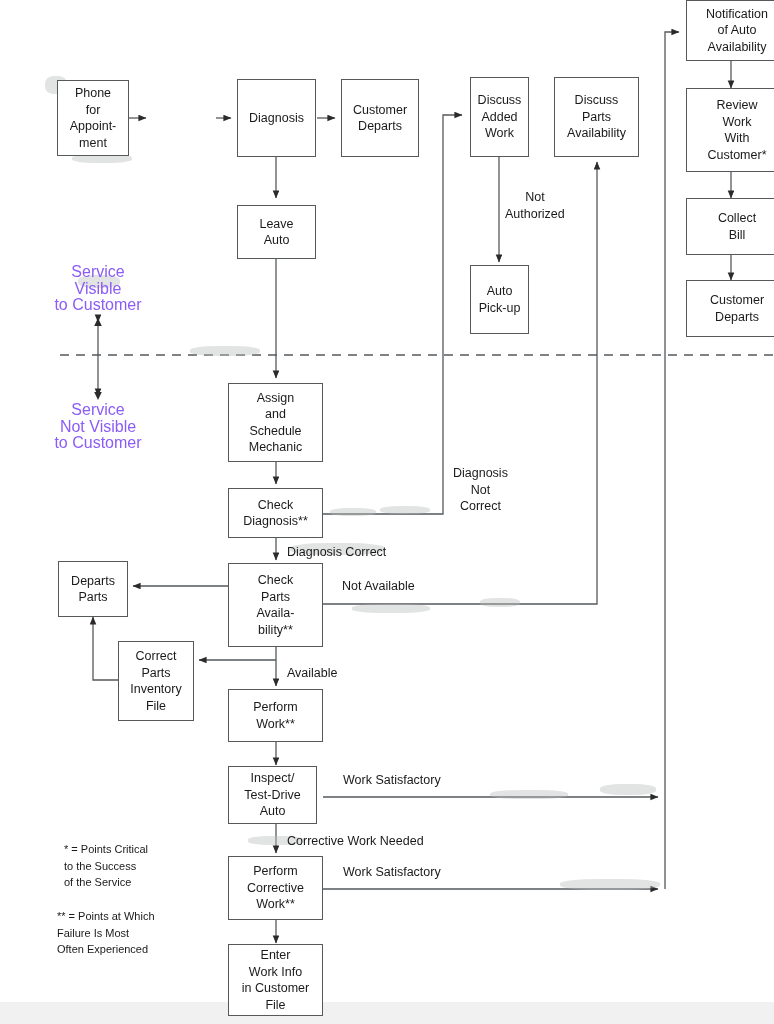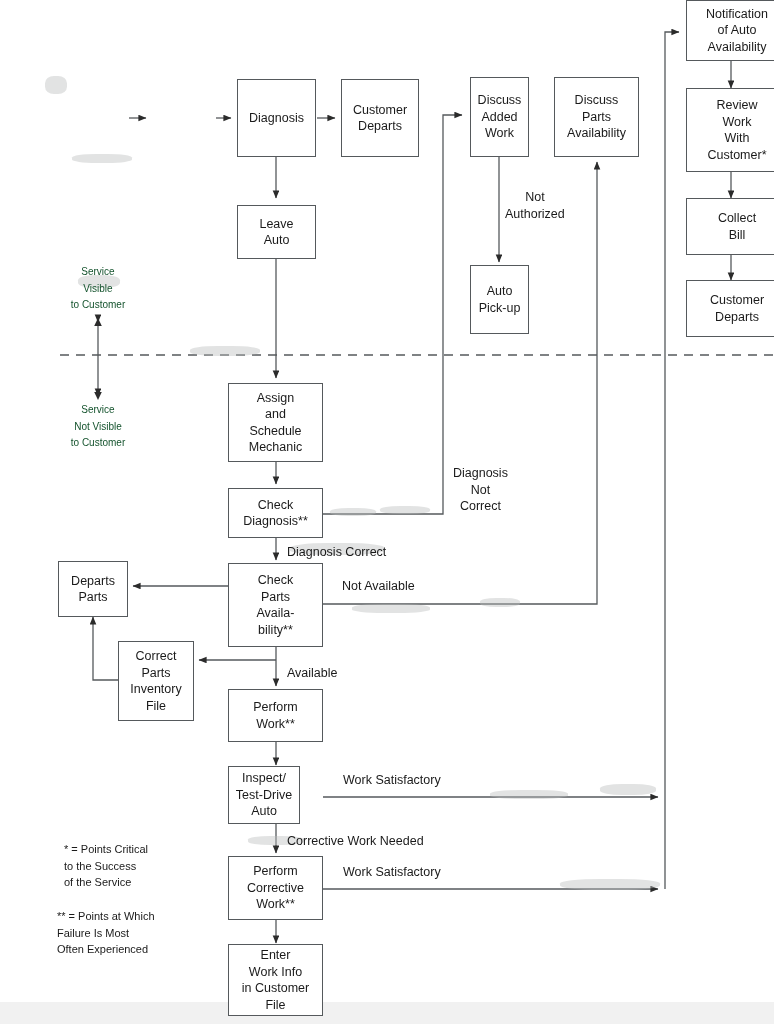--- a/index.html
+++ b/index.html
@@ -40,23 +40,23 @@
     font-size:12.5px;
     line-height:16.5px;
     color:#1a1a1a;
     white-space:pre-line;
     text-align:center;
     z-index:4;
     background:transparent;
   }
   .zone-label{
     position:absolute;
-    font-size:10px;
-    line-height:16.5px;
-    color:#14532d;
+    font-size:16px;
+    line-height:16.5px;
+    color:#8b5cf6;
     white-space:pre-line;
     text-align:center;
     z-index:4;
   }
   .legend-item{
     position:absolute;
     font-size:11px;
     line-height:16.5px;
     color:#1a1a1a;
     white-space:pre-line;
@@ -155,20 +155,24 @@
       <line x1="731" y1="255" x2="731" y2="280" marker-end="url(#ah)"></line>
 
       <line x1="60" y1="355" x2="774" y2="355" stroke-dasharray="9 7" stroke-width="1.6"></line>
 
       <line x1="98" y1="322" x2="98" y2="396" marker-start="url(#ah2)" marker-end="url(#ah)" stroke-width="1.3"></line>
       <path d="M98,318 L94.2,326 L101.8,326 z" fill="#2b2b2b" stroke="none"></path>
       <path d="M98,400 L94.2,392 L101.8,392 z" fill="#2b2b2b" stroke="none"></path>
     </g>
   </svg>
 
+  <div class="node" style="left:57px;top:80px;width:72px;height:76px;">Phone
+for
+Appoint-
+ment</div>
 
 
   <div class="node" style="left:237px;top:79px;width:79px;height:78px;">Diagnosis</div>
 
   <div class="node" style="left:341px;top:79px;width:78px;height:78px;">Customer
 Departs</div>
 
   <div class="node" style="left:470px;top:77px;width:59px;height:80px;">Discuss
 Added
 Work</div>
@@ -215,21 +219,21 @@
 bility**</div>
 
   <div class="node" style="left:118px;top:641px;width:76px;height:80px;">Correct
 Parts
 Inventory
 File</div>
 
   <div class="node" style="left:228px;top:689px;width:95px;height:53px;">Perform
 Work**</div>
 
-  <div class="node" style="left:228px;top:766px;width:72px;height:58px;">Inspect/
+  <div class="node" style="left:228px;top:766px;width:89px;height:58px;">Inspect/
 Test-Drive
 Auto</div>
 
   <div class="node" style="left:228px;top:856px;width:95px;height:64px;">Perform
 Corrective
 Work**</div>
 
   <div class="node" style="left:228px;top:944px;width:95px;height:72px;">Enter
 Work Info
 in Customer

